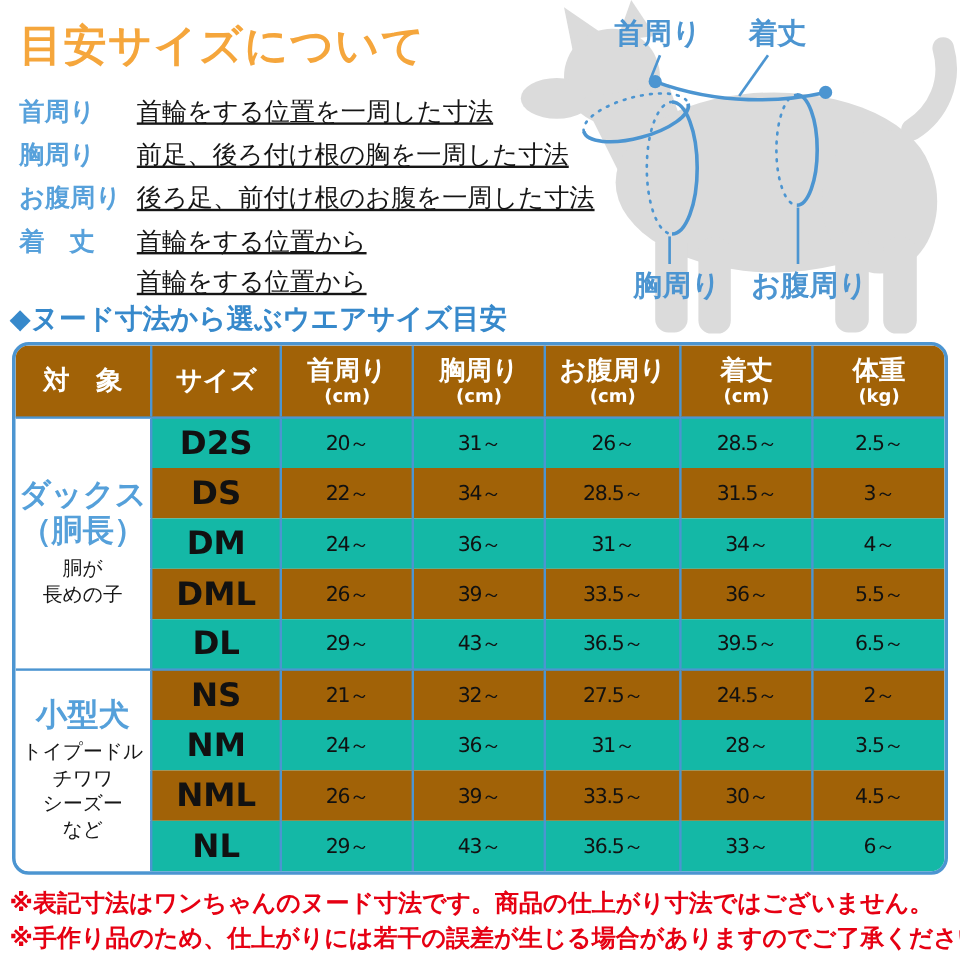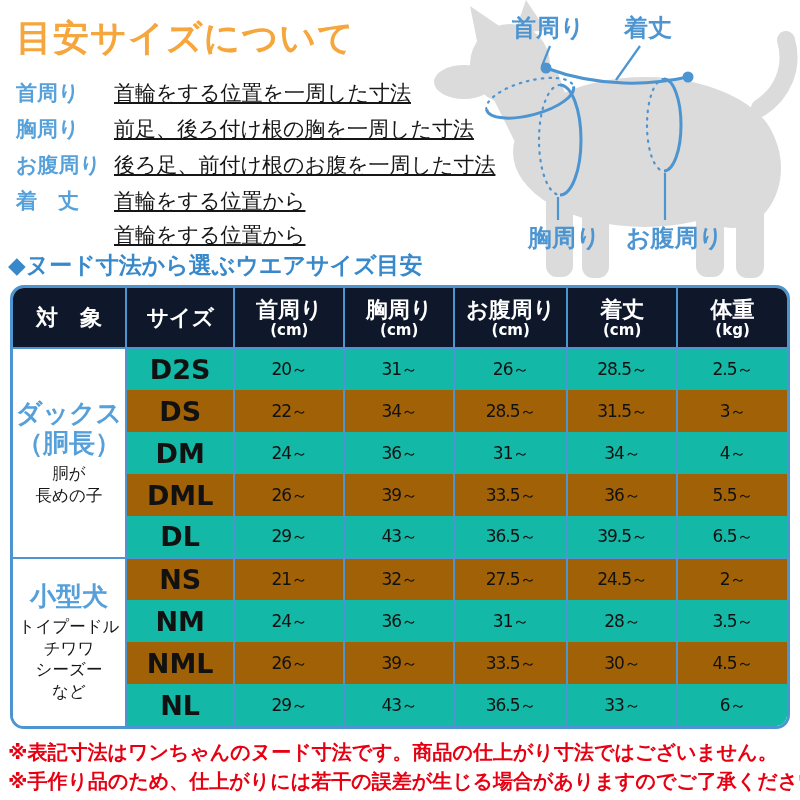--- a/index.html
+++ b/index.html
@@ -41,21 +41,21 @@
   }
 
   
   .table-frame {
     position: absolute; left: 10px; top: 285px; width: 780px; z-index: 1;
     border: 3px solid #4C95D1; border-radius: 14px; overflow: hidden; background: #fff;
   }
   table.size-table { width: 100%; border-collapse: collapse; table-layout: fixed; }
   .size-table th, .size-table td { text-align: center; vertical-align: middle; padding: 0; }
   .size-table thead th {
-    background: #0f172a; color: #ffffff; height: 60px;
+    background: #a16207; color: #ffffff; height: 60px;
     border-left: 2px solid #4C95D1; border-bottom: 2px solid #4C95D1; margin-left: 42px;
   }
   .size-table thead th:first-child { border-left: none; }
   .h-label { font-size: 22px; font-weight: bold; line-height: 1.15; }
   .h-unit  { font-size: 15px; font-weight: bold; line-height: 1.1; }
   .size-table td { height: 42px; border-left: 2px solid #4C95D1; }
   tr.stripe-blue  td { background: #14b8a6; }
   tr.stripe-white td { background: #a16207; }
   th.target-cell { background: #ffffff; border-left: none; }
   tr.group-start td, tr.group-start th { border-top: 2px solid #4C95D1; }

